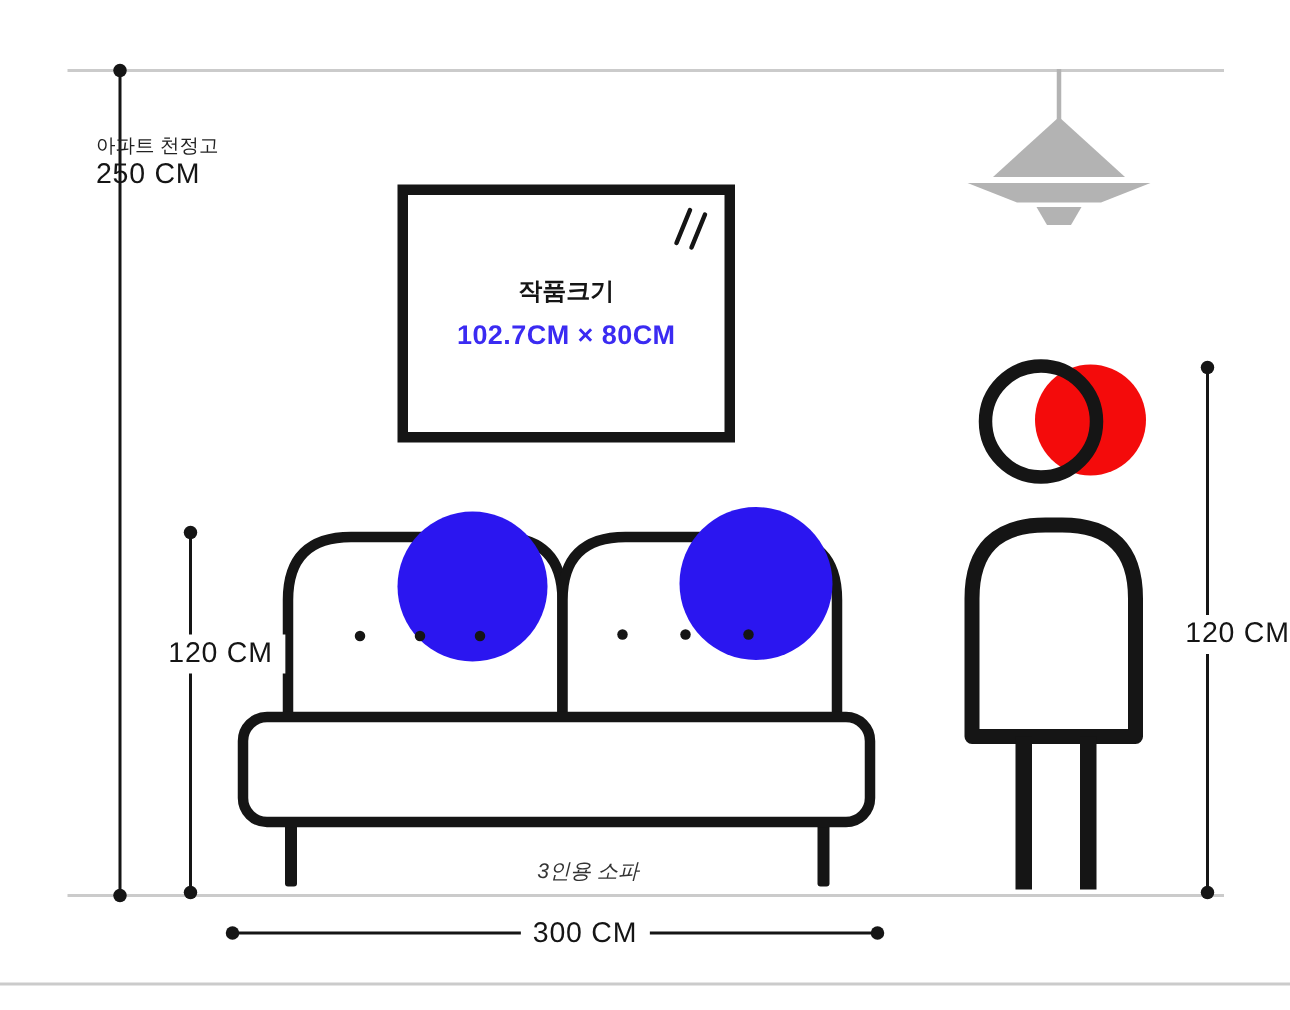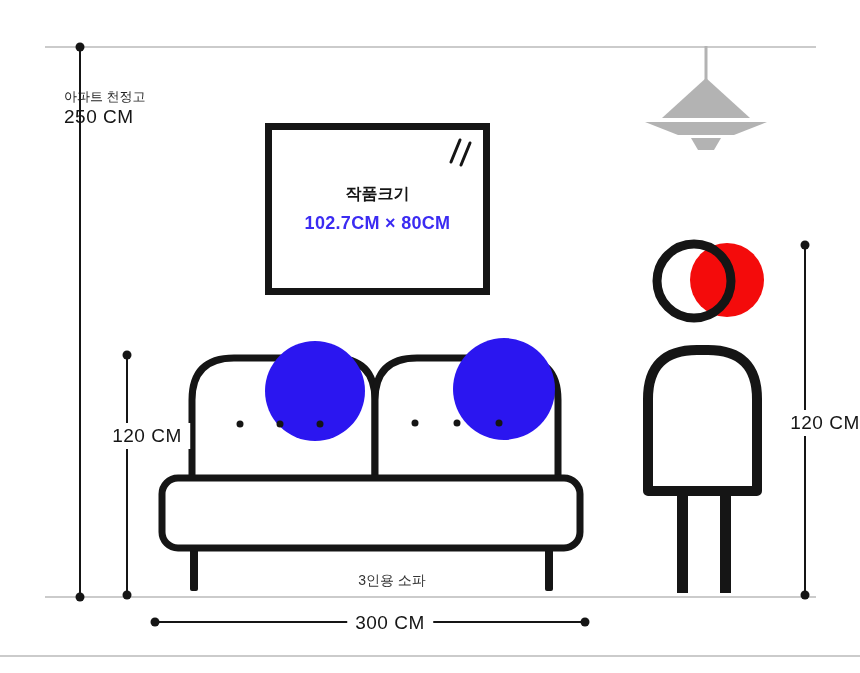--- a/index.html
+++ b/index.html
@@ -17,21 +17,21 @@
   }
   .stage > svg{position:absolute;inset:0;}
   .label{position:absolute;color:var(--ink);white-space:nowrap;margin-left:20px;}
   .dim-value{font-size:19px;font-weight:normal;letter-spacing:0.5px;}
   .on-line{background:#fff;padding:2px 8px;transform:translateX(-50%);}
   .ceiling-caption{left:44px;top:88px;font-size:13px;color:#222;font-weight:normal;}
   .ceiling-value{left:44px;top:106px;}
   .sofa-height{left:127px;top:423px;}
   .person-height{left:805px;top:410px;}
   .sofa-width{left:370px;top:610px;}
-  .sofa-caption{left:372px;top:572px;transform:translateX(-50%);font-size:14px;color:#333;}
+  .sofa-caption{left:372px;top:572px;transform:translateX(-50%);font-size:14px;color:#333;font-style:italic;}
   .frame{
     position:absolute;left:265px;top:123px;width:225px;height:172px;
     box-sizing:border-box;border:7px solid var(--ink);background:#fff;
     display:flex;flex-direction:column;align-items:center;justify-content:center;gap:8px;
   }
   .frame .glare{position:absolute;top:6px;right:6px;}
   .art-title{font-size:16px;font-weight:bold;color:var(--ink);}
   .art-size{font-size:18px;font-weight:bold;color:var(--text-blue);letter-spacing:0.3px;}
 </style>
 </head>

